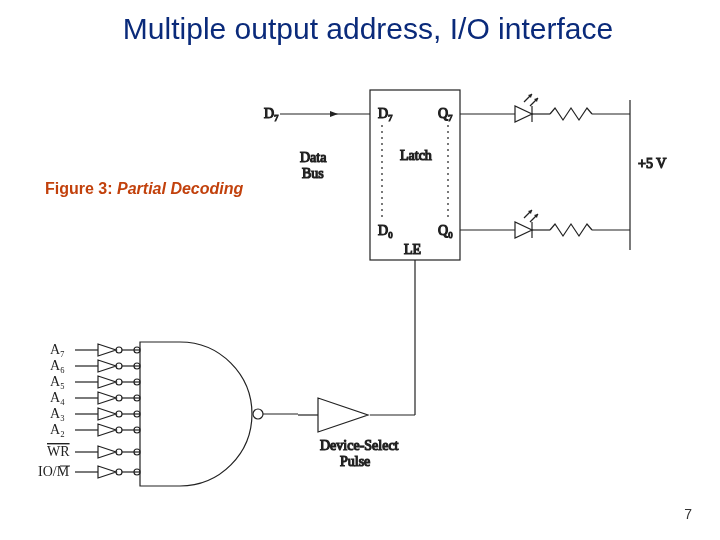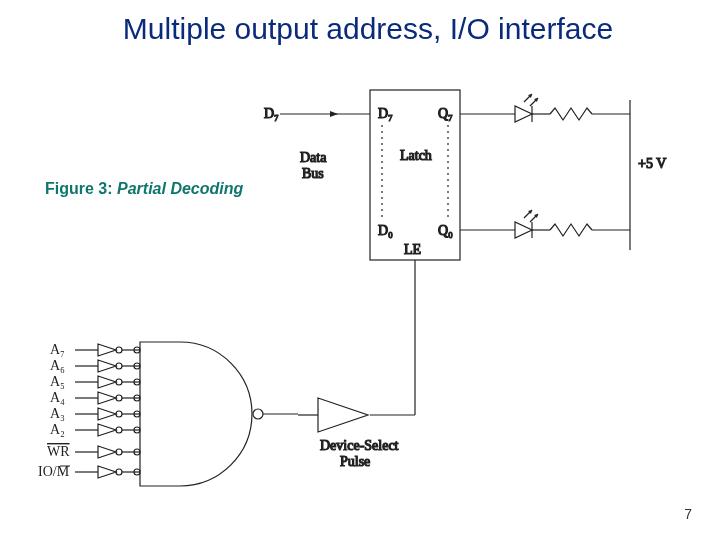--- a/index.html
+++ b/index.html
@@ -1,18 +1,18 @@
 <!DOCTYPE html>
 <html><head>
 <meta charset="utf-8">
 <style>
   html,body{margin:0;padding:0;width:720px;height:540px;background:#fff;font-family:Arial,Helvetica,sans-serif;}
   .slide{position:relative;width:720px;height:540px;}
   .title{position:absolute;top:12px;left:8px;width:720px;text-align:center;font-size:30px;color:#0a2a7a;font-weight:400;}
-  .caption{position:absolute;top:180px;left:45px;font-size:16px;color:#0f766e;font-weight:700;}
+  .caption{position:absolute;top:180px;left:45px;font-size:16px;color:#c2410c;font-weight:700;}
   .caption em{font-style:italic;}
   .pagenum{position:absolute;bottom:18px;right:28px;font-size:14px;color:#333;}
   svg{position:absolute;top:70px;left:20px;}
   svg text{font-family:"Times New Roman",serif;font-size:14px;fill:#222;}
   .overbar{text-decoration:overline;}
 </style>
 </head>
 <body>
 
 <div class="slide">

